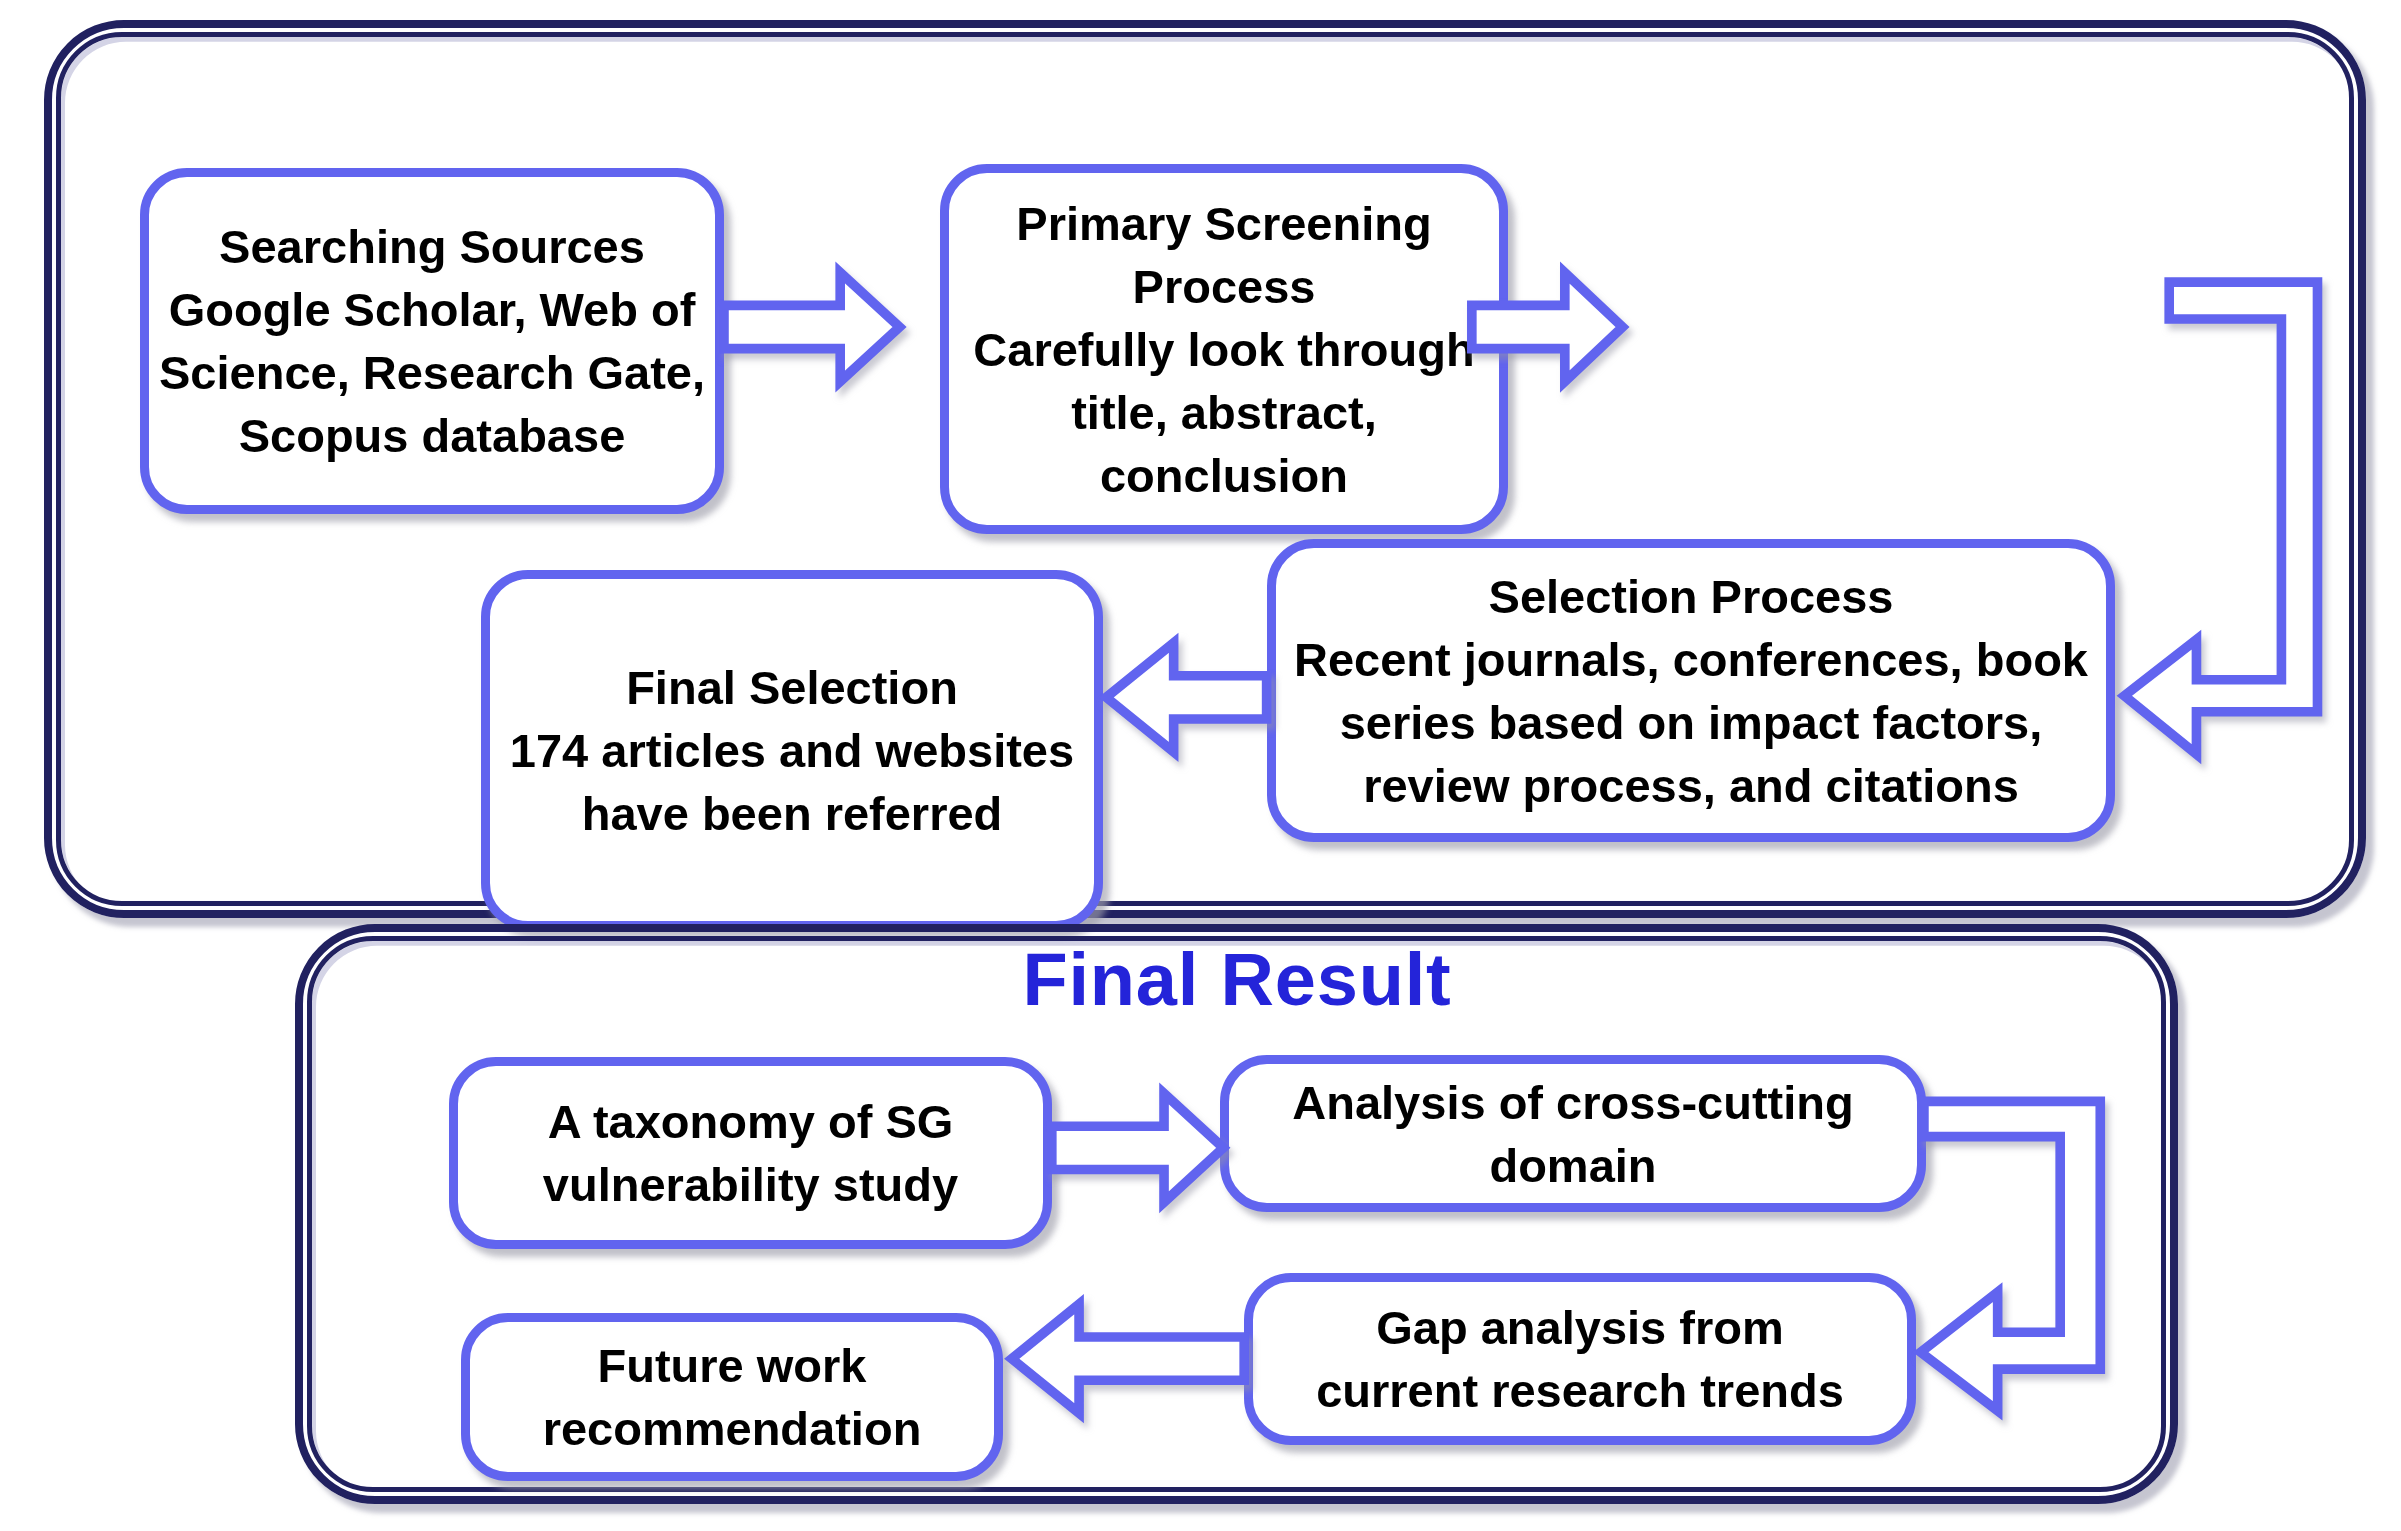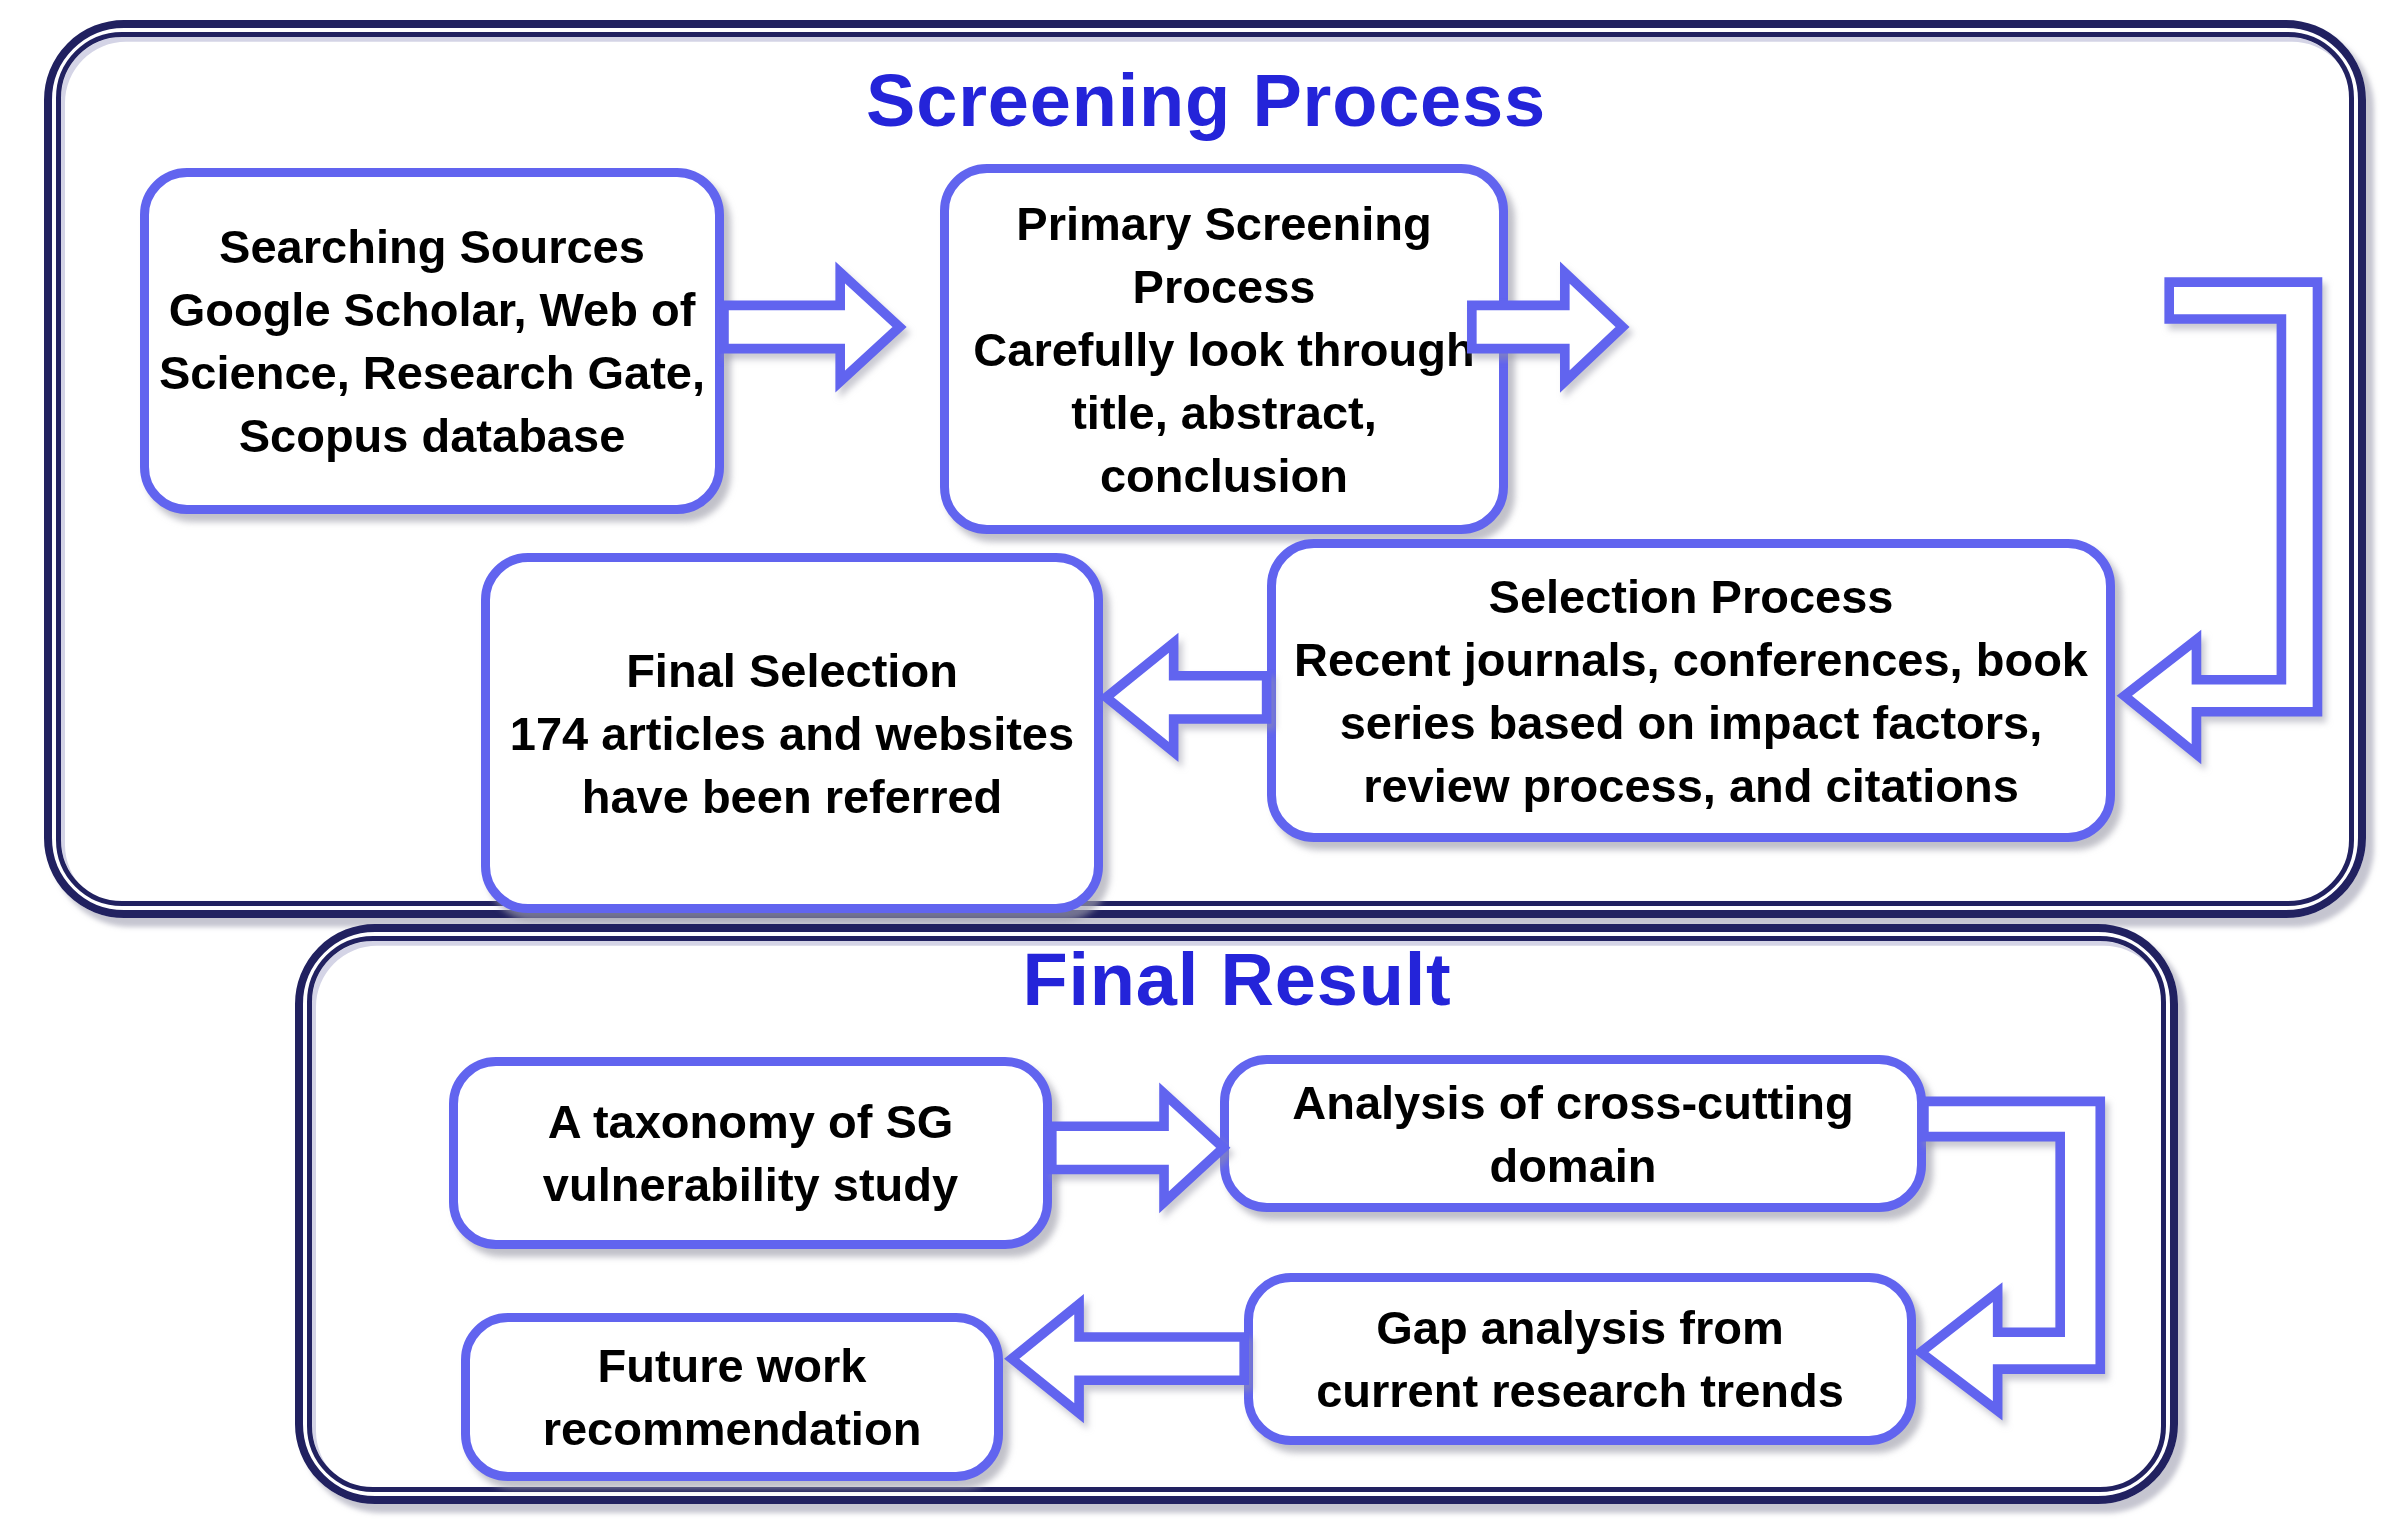--- a/index.html
+++ b/index.html
@@ -72,40 +72,39 @@
     stroke-width:12;
     stroke-linejoin:miter;
   }
 </style>
 </head>
 <body>
 
 <div class="canvas">
 
   <div class="panel" style="left:44px; top:20px; width:2306px; height:882px;"></div>
-  <div class="section-title" style="left:44px; top:58px; width:2324px;">Screening Process</div>
 
   <div class="box" style="left:140px; top:168px; width:584px; height:346px;">Searching Sources
 Google Scholar, Web of
 Science, Research Gate,
 Scopus database</div>
 
   <div class="box" style="left:904px; top:164px; width:568px; height:370px;margin-left:36px;">Primary Screening
 Process
 Carefully look through
 title, abstract,
 conclusion</div>
 
 
   <div class="box" style="left:1267px; top:539px; width:848px; height:303px;">Selection Process
 Recent journals, conferences, book
 series based on impact factors,
 review process, and citations</div>
 
-  <div class="box" style="left:481px; top:553px; width:622px; height:360px;">Final Selection
+  <div class="box" style="left:481px; top:570px; width:622px; height:360px;">Final Selection
 174 articles and websites
 have been referred</div>
 
   <div class="panel" style="left:295px; top:924px; width:1867px; height:564px;"></div>
   <div class="section-title" style="left:295px; top:937px; width:1884px;">Final Result</div>
 
   <div class="box" style="left:449px; top:1057px; width:603px; height:192px;">A taxonomy of SG
 vulnerability study</div>
 
   <div class="box" style="left:1220px; top:1055px; width:706px; height:157px;">Analysis of cross-cutting

